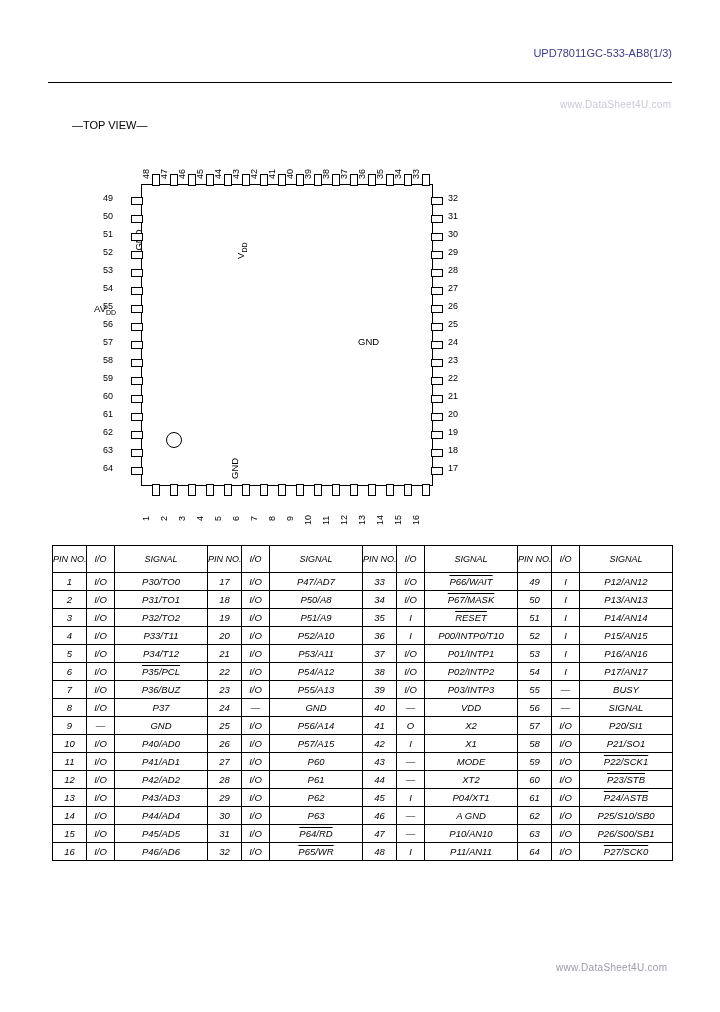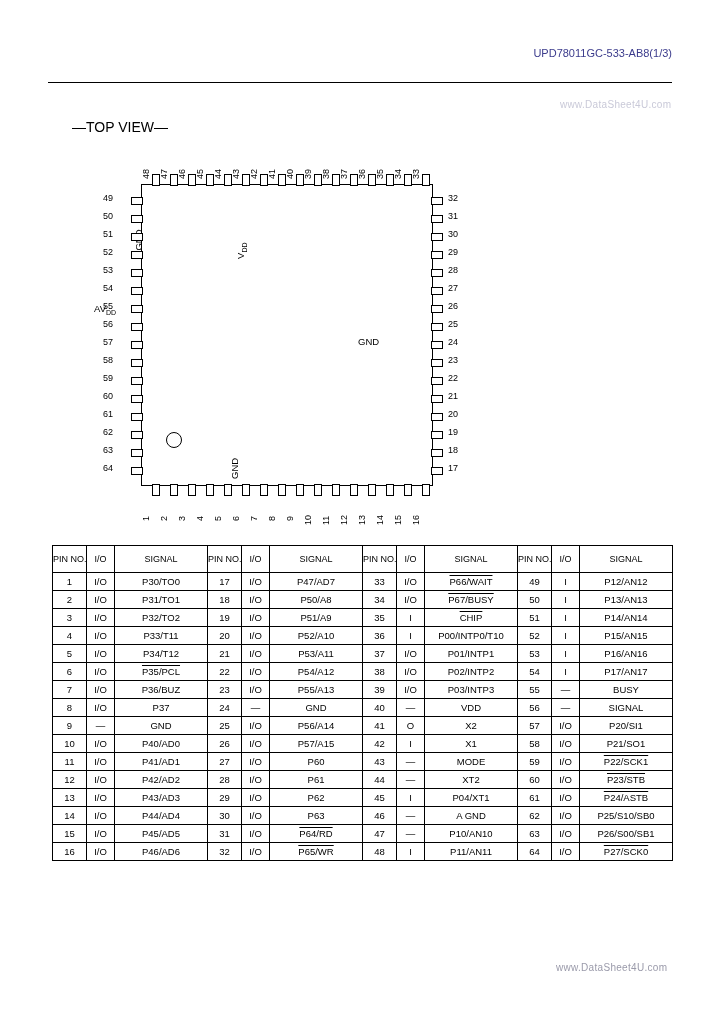--- a/index.html
+++ b/index.html
@@ -48,21 +48,21 @@
     left: 48px;
     top: 96px;
     font-size: 15.5px;
     letter-spacing: 0.2px;
     white-space: nowrap;
   }
   .subtitle {
     position: absolute;
     left: 72px;
     top: 119px;
-    font-size: 14px;
+    font-size: 11px;
   }
   .wm-top {
     position: absolute;
     left: 560px;
     top: 99px;
     font-size: 10px;
     color: #c9c9d8;
     letter-spacing: 0.3px;
   }
   .wm-bottom {
@@ -137,20 +137,21 @@
     transform: rotate(-90deg);
   }
   sub.sm { font-size: 7px; }
 
   
   .tbl-wrap {
     position: absolute;
     left: 52px;
     top: 545px;
     width: 620px;
+    font-style: italic;
   }
   table.pintbl {
     border-collapse: collapse;
     font-size: 9.5px;
     table-layout: fixed;
     width: 620px;
   }
   table.pintbl th, table.pintbl td {
     border: 1px solid #000;
     text-align: center;
@@ -377,35 +378,35 @@
           </tr>
           <tr>
             <td>2</td>
             <td>I/O</td>
             <td>P31/TO1</td>
             <td>18</td>
             <td>I/O</td>
             <td>P50/A8</td>
             <td>34</td>
             <td>I/O</td>
-            <td class="ovl">P67/BUSY</td>
+            <td class="ovl">P67/MASK</td>
             <td>50</td>
             <td>I</td>
             <td>P13/AN13</td>
           </tr>
           <tr>
             <td>3</td>
             <td>I/O</td>
             <td>P32/TO2</td>
             <td>19</td>
             <td>I/O</td>
             <td>P51/A9</td>
             <td>35</td>
             <td>I</td>
-            <td class="ovl">CHIP</td>
+            <td class="ovl">RESET</td>
             <td>51</td>
             <td>I</td>
             <td>P14/AN14</td>
           </tr>
           <tr>
             <td class="bold">4</td>
             <td>I/O</td>
             <td>P33/T11</td>
             <td>20</td>
             <td>I/O</td>

